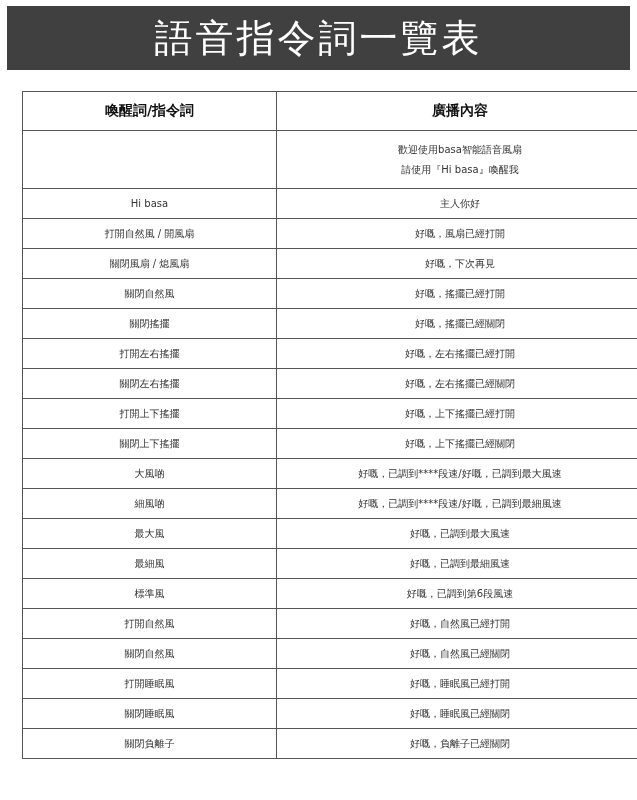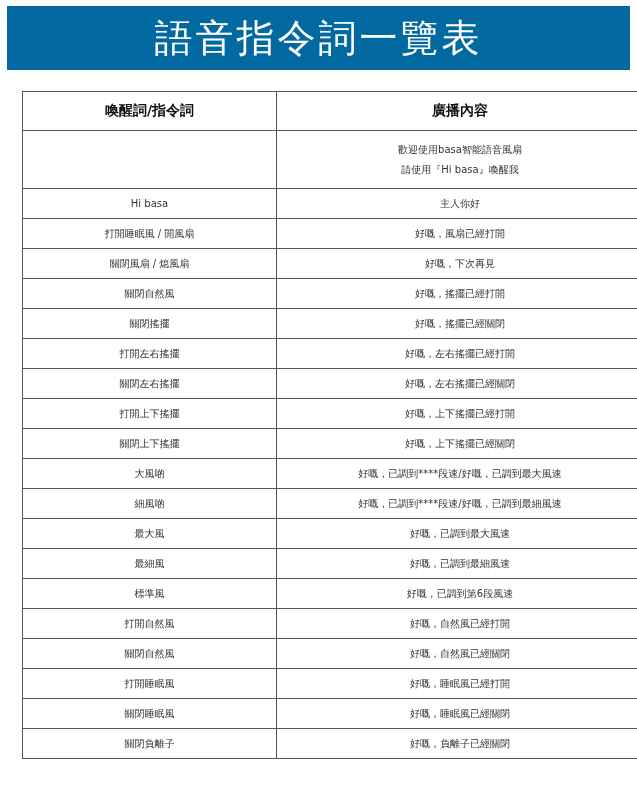--- a/index.html
+++ b/index.html
@@ -1,19 +1,19 @@
 <!DOCTYPE html>
 <html><head>
 <meta charset="utf-8">
 <style>
   html, body { margin: 0; padding: 0; background: #ffffff; }
   body { width: 637px; height: 800px; position: relative; overflow: hidden;
          font-family: "DejaVu Sans", "Liberation Sans", sans-serif; color: #222; }
   .title-bar { position: absolute; left: 7px; top: 6px; width: 623px; height: 64px;
-               background: #0369a1; display: flex; align-items: center; justify-content: center; }
+               background: #404040; display: flex; align-items: center; justify-content: center; }
   .title-bar span { color: #fff; font-size: 38px; font-weight: 300; letter-spacing: 3px; }
   table { position: absolute; left: 22px; top: 91px; width: 621px; border-collapse: collapse;
           table-layout: fixed; border: 1px solid #701a75; }
   col.c1 { width: 254px; }
   col.c2 { width: 367px; }
   th, td { border: 1px solid #555; text-align: center; vertical-align: middle;
            font-size: 10px; color: #333; padding: 0; }
   th { height: 38px; font-weight: bold; color: #111; font-size: 14px; }
   tr.welcome td { height: 57px; line-height: 20px; }
   tbody tr.row td { height: 29px; text-align: center; }
@@ -42,21 +42,21 @@
       <td>
         <div>歡迎使用basa智能語音風扇</div>
         <div>請使用『Hi basa』喚醒我</div>
       </td>
     </tr>
   <tr class="row">
         <td>Hi basa</td>
         <td>主人你好</td>
       </tr>
       <tr class="row">
-        <td>打開睡眠風 / 開風扇</td>
+        <td>打開自然風 / 開風扇</td>
         <td>好嘅，風扇已經打開</td>
       </tr>
       <tr class="row">
         <td>關閉風扇 / 熄風扇</td>
         <td>好嘅，下次再見</td>
       </tr>
       <tr class="row">
         <td>關閉自然風</td>
         <td>好嘅，搖擺已經打開</td>
       </tr>

